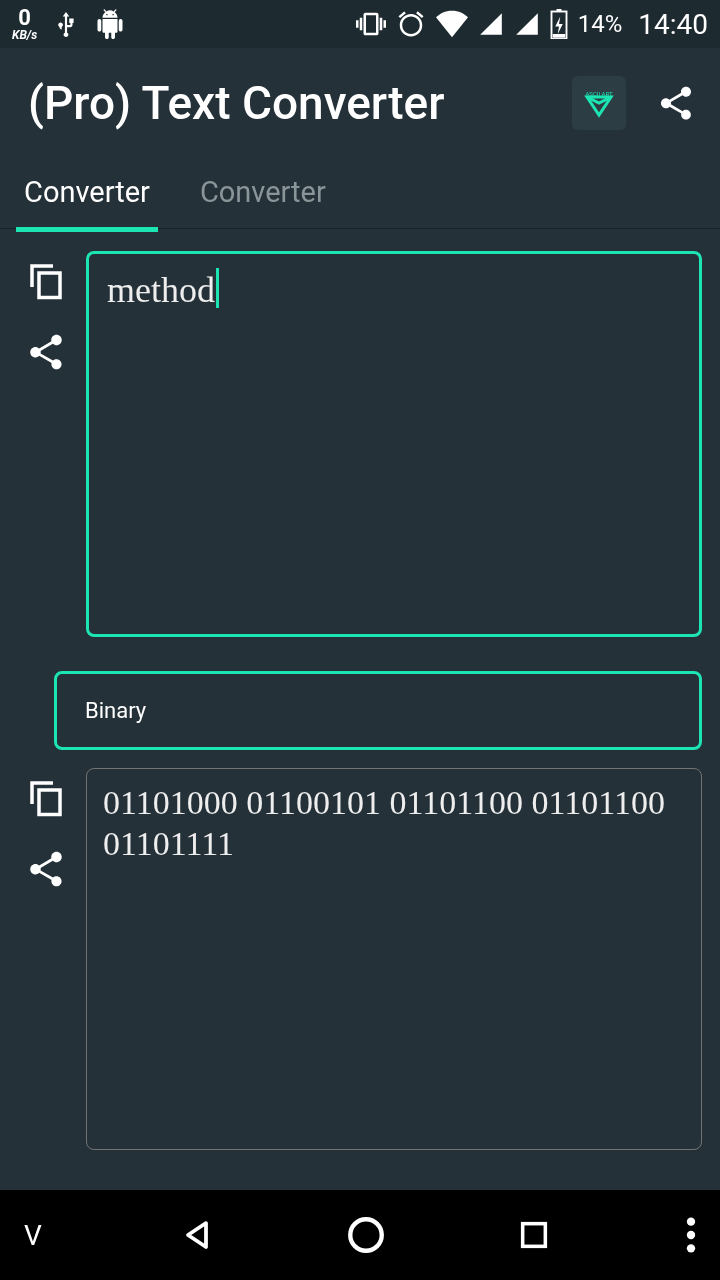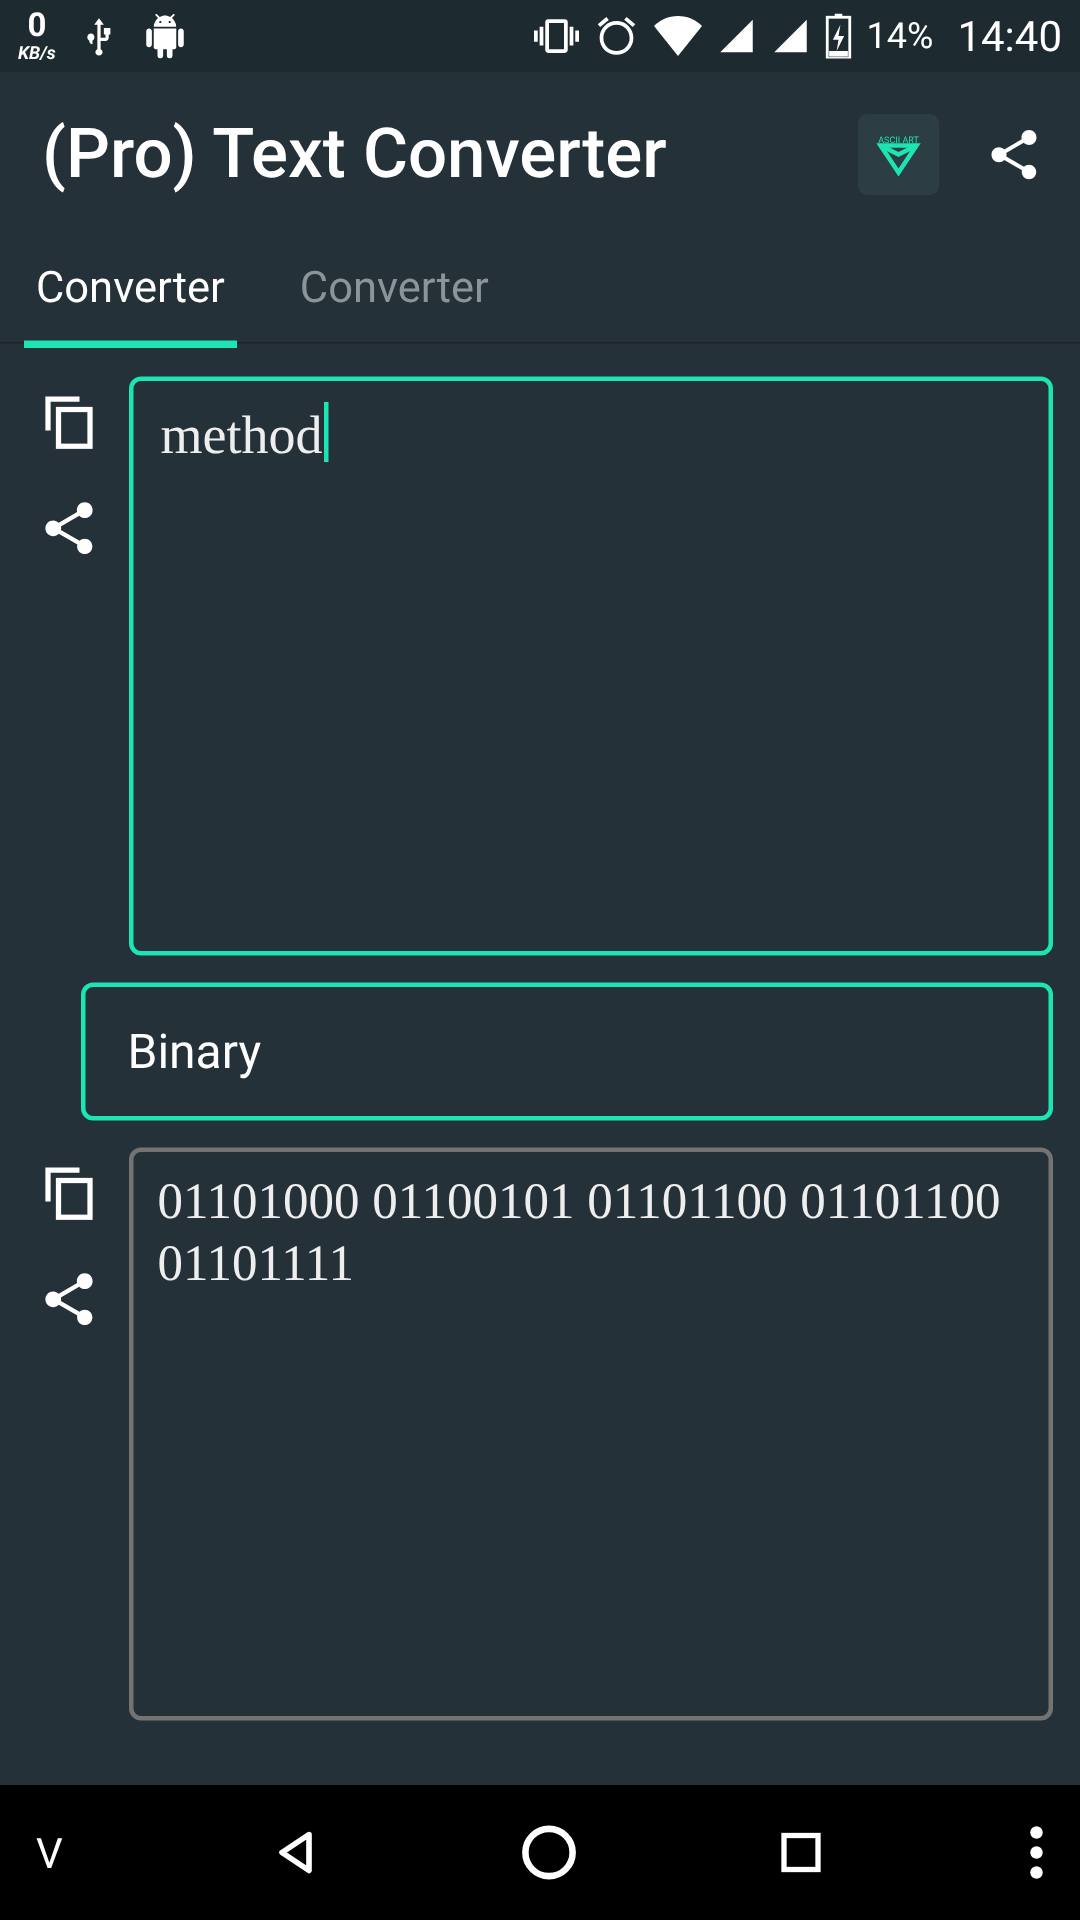--- a/index.html
+++ b/index.html
@@ -81,21 +81,21 @@
   border-radius: 8px;
   padding: 14px 18px;
   min-height: 386px;
   color: #eee;
   font-family: Georgia, serif;
   font-size: 36px;
   position: relative;
 }
 .output-box {
   flex: 1;
-  border: 3px solid #737373;
+  border: 1px solid #737373;
   border-radius: 8px;
   padding: 14px 16px;
   min-height: 382px;
   color: #eee;
   font-family: Georgia, serif;
   font-size: 34px;
   line-height: 1.2;
   word-break: break-all;
 }
 .cursor {
@@ -116,21 +116,22 @@
 .method-label {
   color: #1de4b3;
   font-size: 29px;
 }
 .method-select {
   flex: 1;
   border: 3px solid #1de4b3;
   border-radius: 8px;
   padding: 24px 28px;
   color: #fff;
-  font-size: 32px;
+  font-size: 22px;
+  margin-top: 16px;
 }
 .navbar {
   position: absolute;
   bottom: 0; left: 0; right: 0;
   height: 90px;
   background: #000;
   display: flex;
   align-items: center;
   justify-content: space-between;
   padding: 0 24px;

